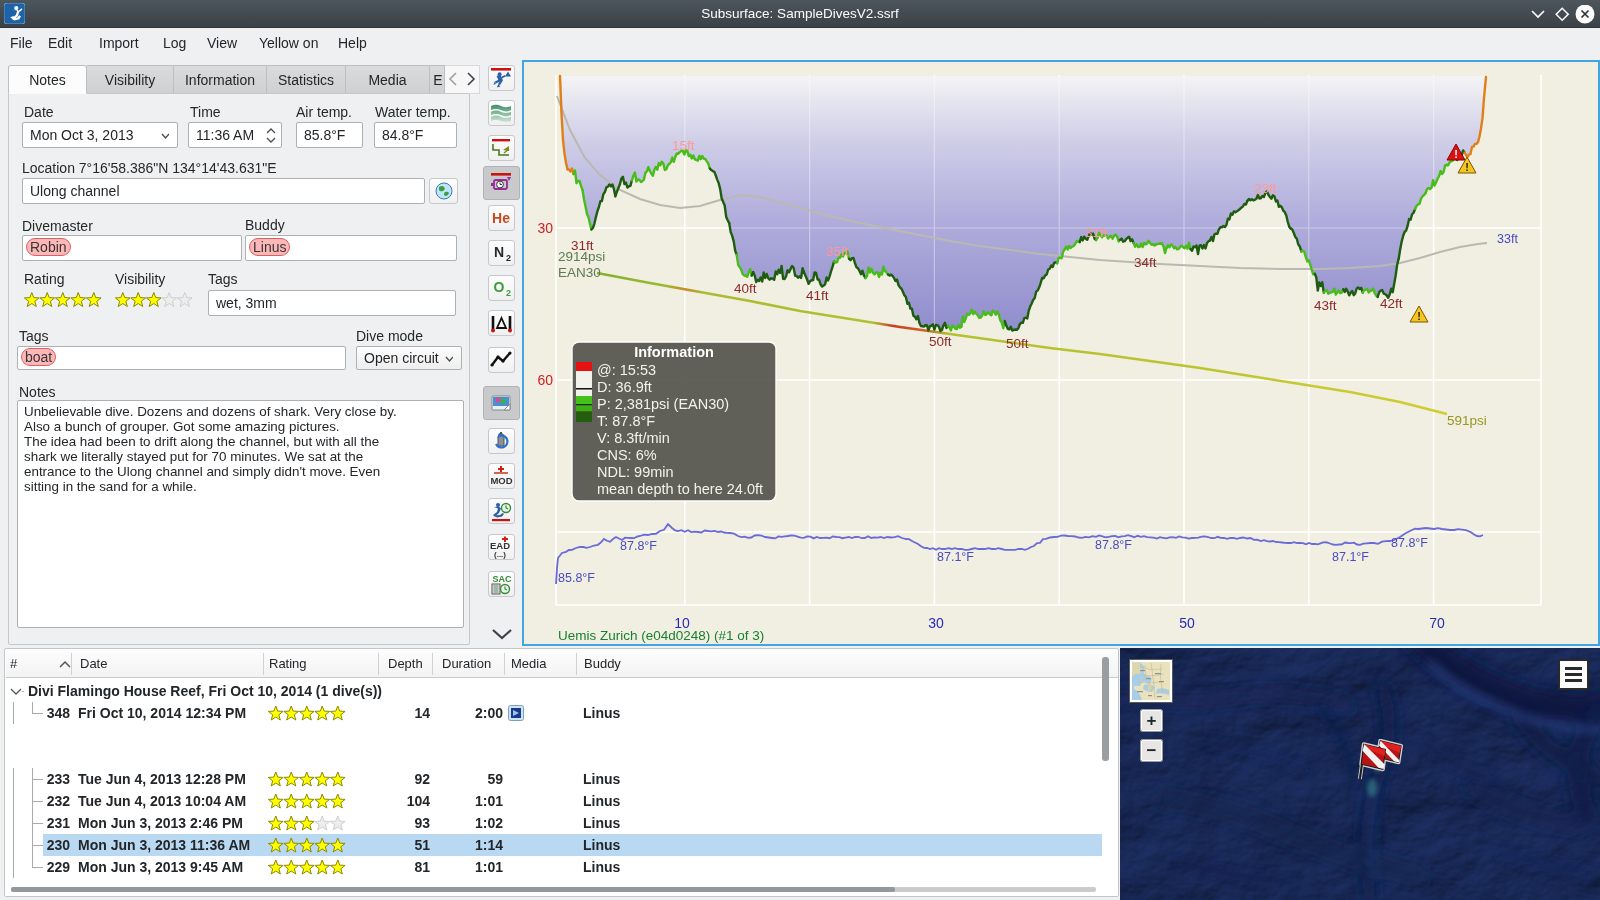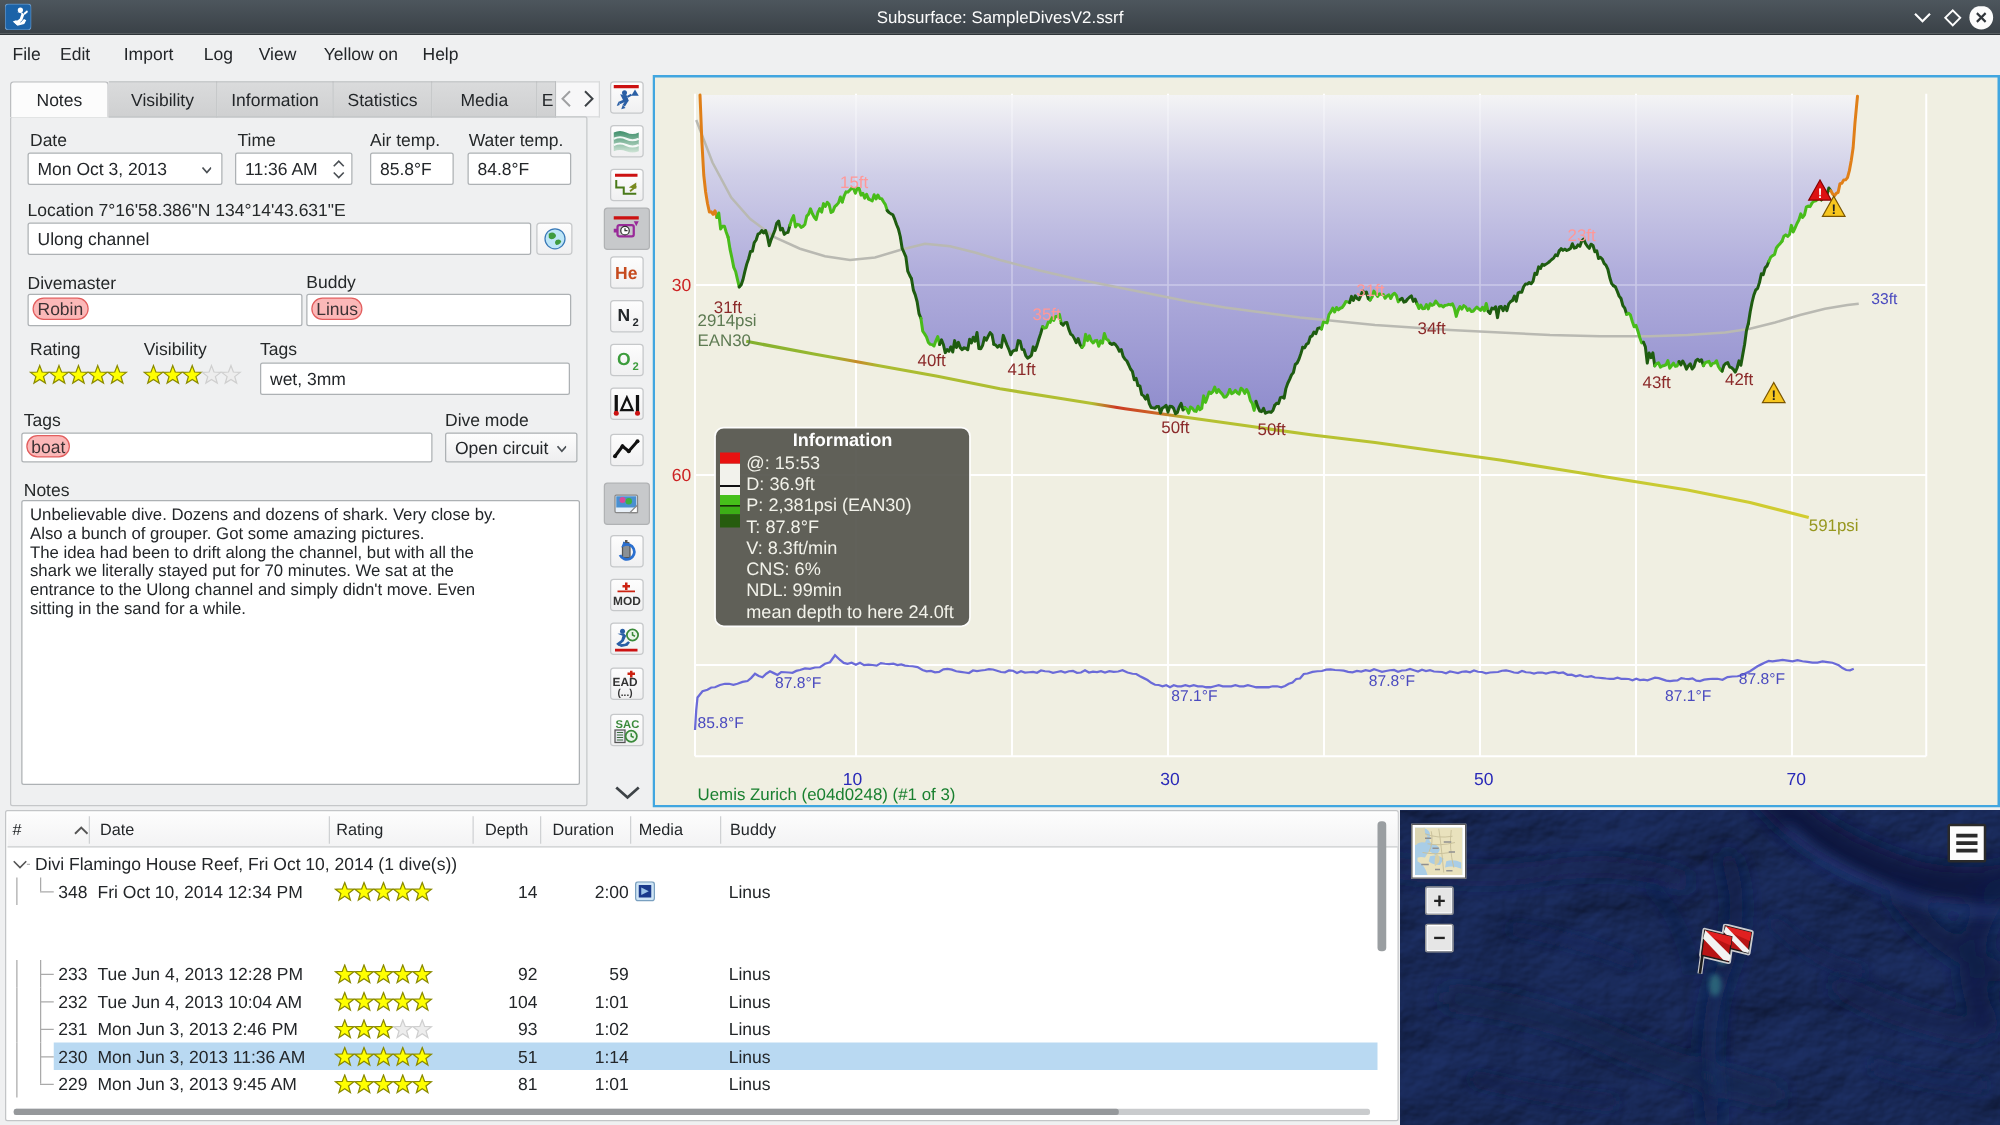--- a/index.html
+++ b/index.html
@@ -34,21 +34,21 @@
   border:1px solid #b0b2b4; border-radius:3px; }
 .ticon { position:absolute; }
 
 #divepanel { left:4px; top:648px; width:1115px; height:249px; background:#fff;
   border:1px solid #c3c5c7; border-radius:2px; }
 #thead { position:absolute; left:1px; top:1px; width:1112px; height:28px;
   background:linear-gradient(#fdfdfd,#f3f3f4); border-bottom:1px solid #c8cacc; font-size:13px; }
 #thead span { position:absolute; top:6px; }
 .hsep { position:absolute; top:3px; width:1px; height:22px; background:#cfd1d3; }
 .trow { position:absolute; left:1px; width:1096px; height:22px; font-size:14px; }
-.trow span { position:absolute; top:3px; white-space:nowrap; }
+.trow span { position:absolute; top:3px; white-space:nowrap;font-weight:bold; }
 .tnum { text-align:right; }
 .treeline { position:absolute; background:#aaa; }
 .star-y { fill:#ffff00; stroke:#8a8a00; stroke-width:1; }
 .star-e { fill:#ededed; stroke:#cfcfcf; stroke-width:1; }
 
 #map { left:1120px; top:648px; width:480px; height:252px; background:#1d2f66; overflow:hidden;}
 .mapbtn { position:absolute; width:21px; height:21px; background:#e6e6e6; border:1px solid #fff;
   outline:1px solid #9a9a9a; color:#222; font-size:17px; font-weight:bold; text-align:center; line-height:19px; border-radius:1px;}
 </style></head>
 <body>

